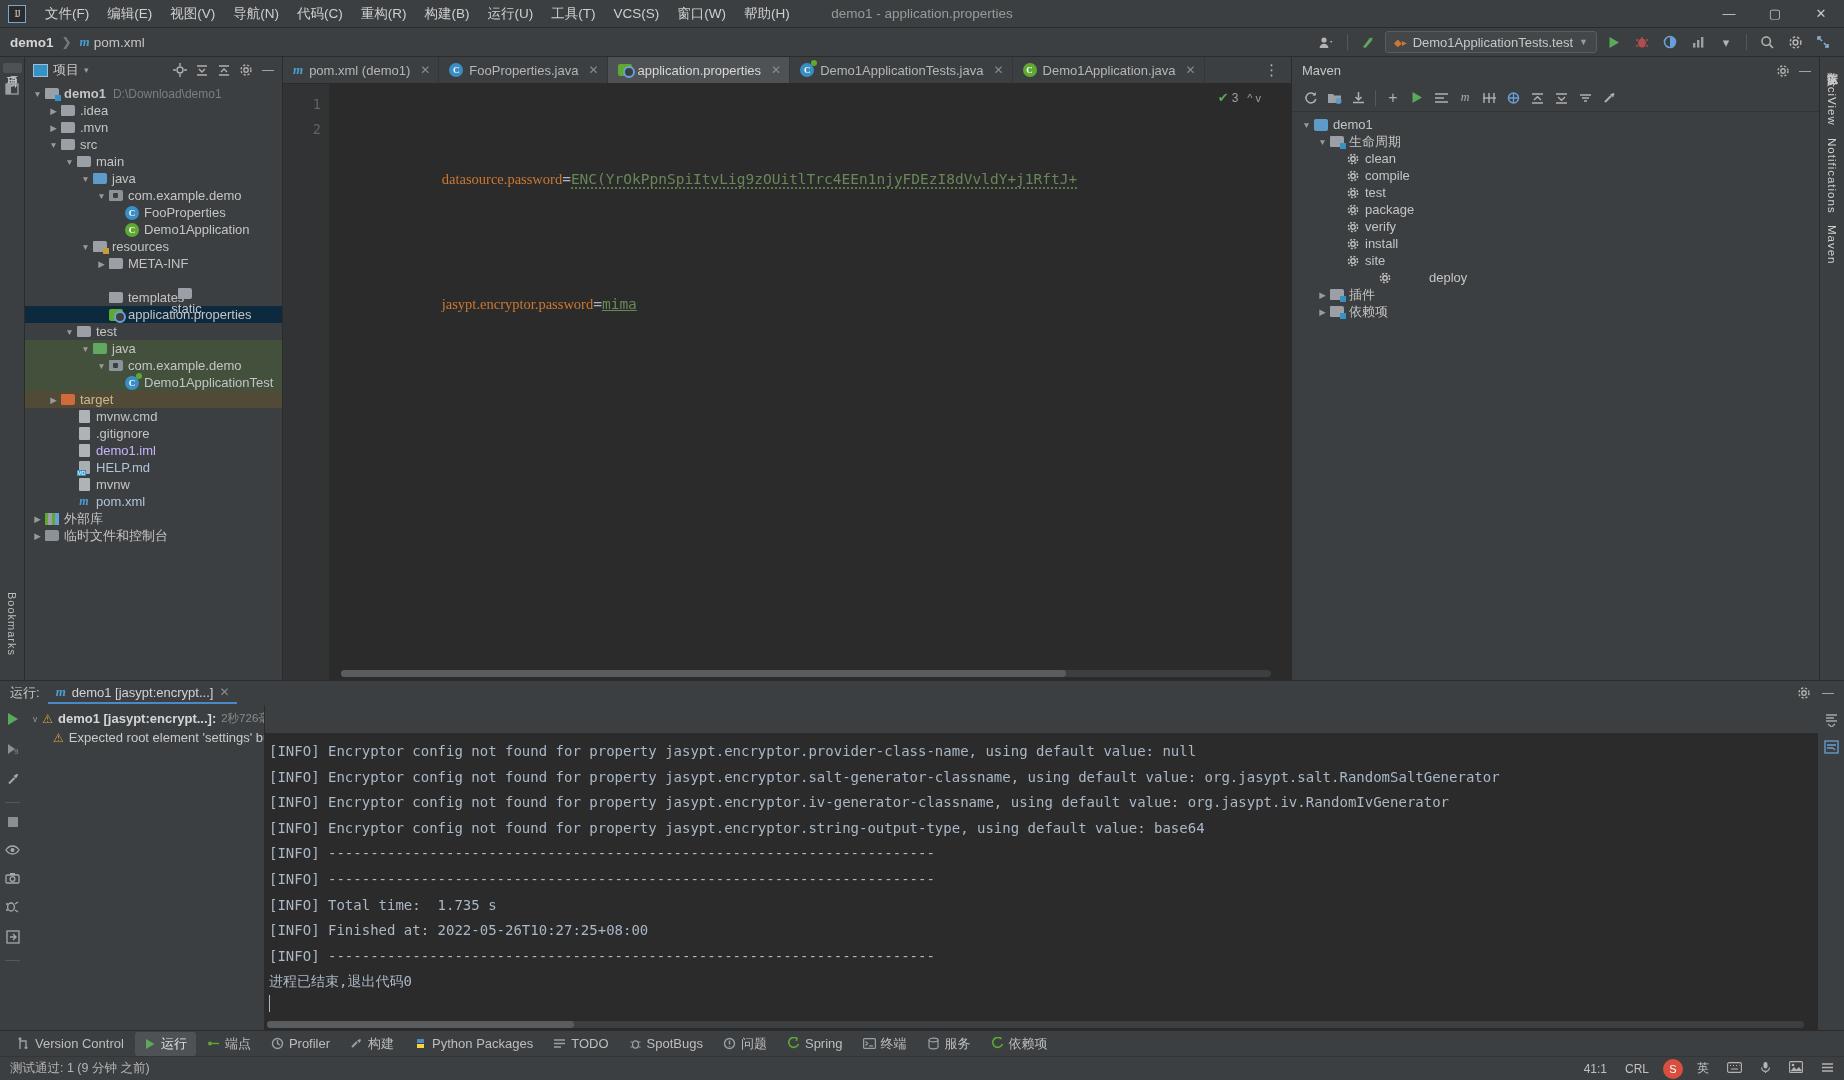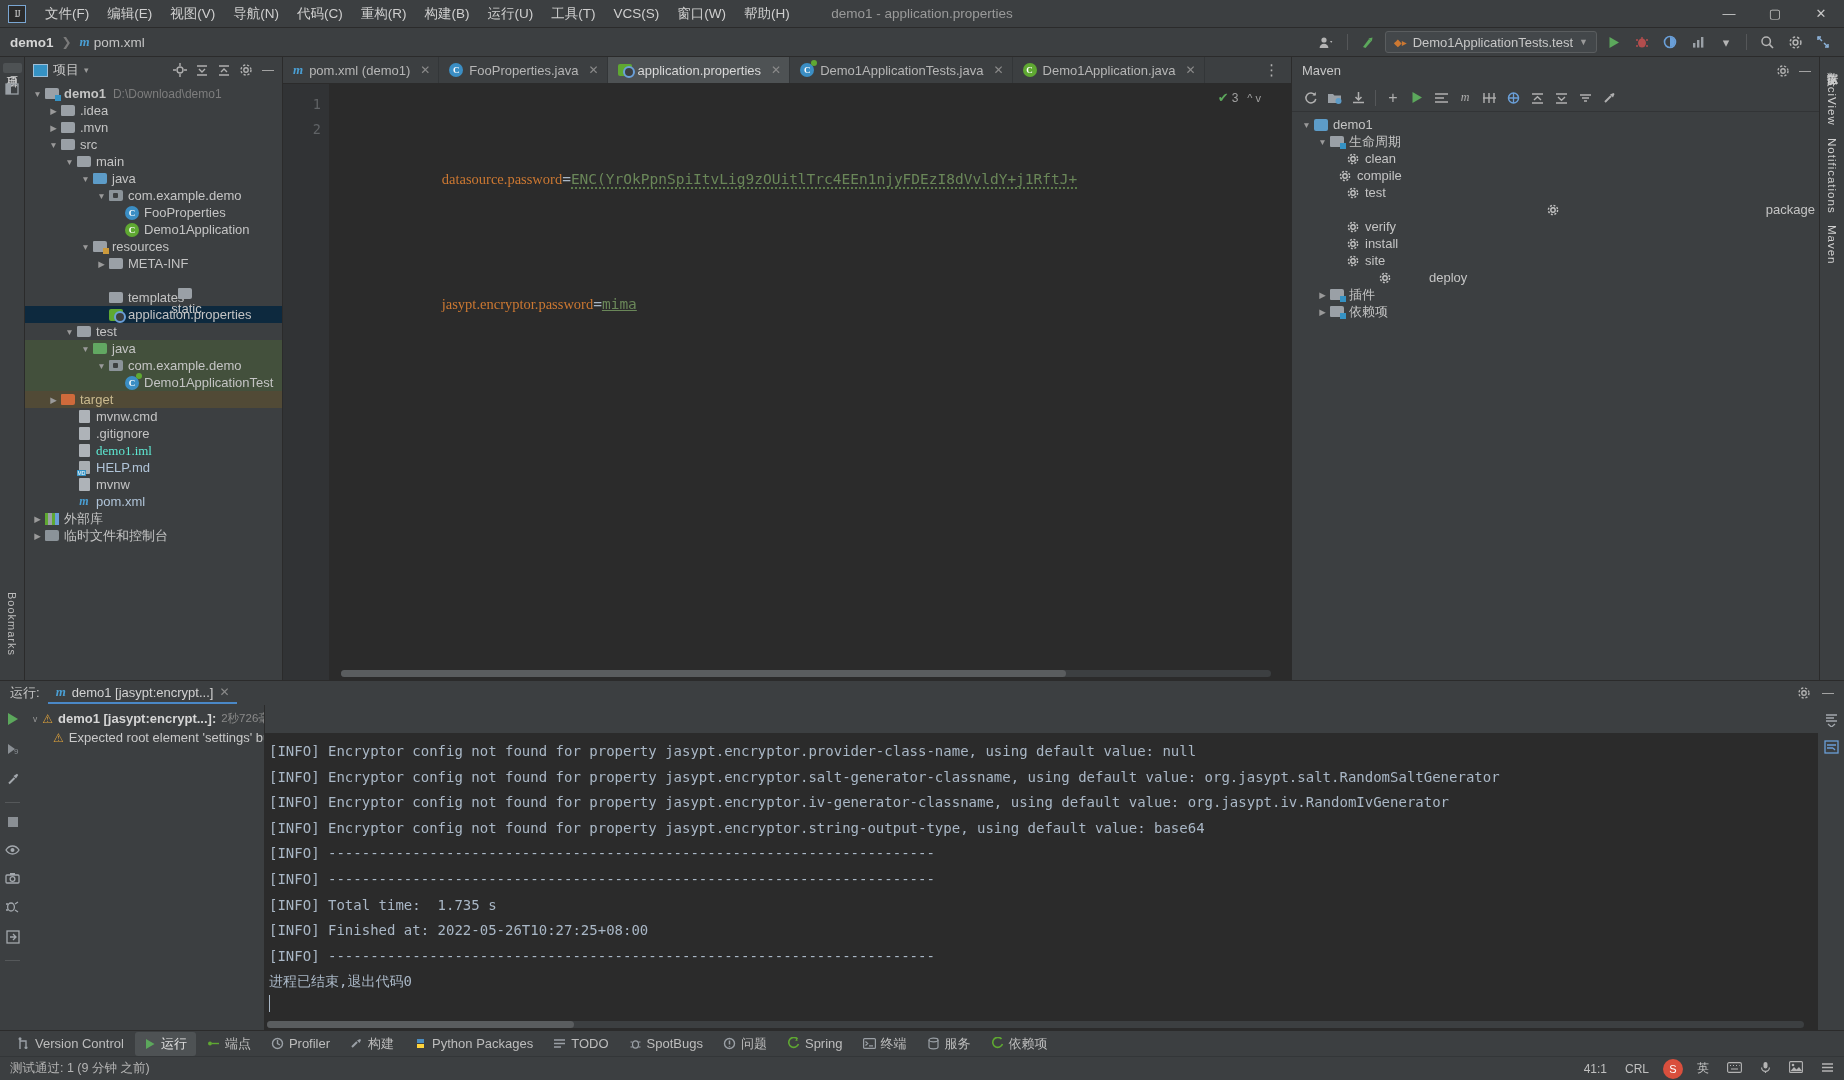--- a/index.html
+++ b/index.html
@@ -472,21 +472,21 @@
             <span class="ico">
               <span class="leaf-file"></span>
             </span>
             <span class="lbl">.gitignore</span>
           </div>
           <div class="node" style="padding-left: 38px;">
             <span class="arrow"></span>
             <span class="ico">
               <span class="leaf-file"></span>
             </span>
-            <span class="lbl" style="color: #5eead4; font-family: Liberation Serif, serif;">demo1.iml</span>
+            <span class="lbl" style="color: #c4b5fd;">demo1.iml</span>
           </div>
           <div class="node" style="padding-left: 38px;">
             <span class="arrow"></span>
             <span class="ico">
               <span class="leaf-file md"></span>
             </span>
             <span class="lbl" style="color: rgb(176, 196, 216);">HELP.md</span>
           </div>
           <div class="node" style="padding-left: 38px;">
             <span class="arrow"></span>
@@ -680,41 +680,41 @@
           <div class="node" style="padding-left: 40px;">
             <span class="arrow"></span>
             <span class="ico">
               <svg width="12" height="12" viewBox="0 0 12 12">
                 <circle cx="6" cy="6" r="2.2" fill="none" stroke="#c3c3c3" stroke-width="1.4"></circle>
                 <circle cx="6" cy="6" r="4.6" fill="none" stroke="#c3c3c3" stroke-width="1.4" stroke-dasharray="2 1.6"></circle>
               </svg>
             </span>
             <span class="lbl">clean</span>
           </div>
-          <div class="node" style="padding-left: 32px; text-align: right;">
+          <div class="node" style="padding-left: 40px; text-align: right;">
             <span class="arrow"></span>
             <span class="ico">
               <svg width="12" height="12" viewBox="0 0 12 12">
                 <circle cx="6" cy="6" r="2.2" fill="none" stroke="#c3c3c3" stroke-width="1.4"></circle>
                 <circle cx="6" cy="6" r="4.6" fill="none" stroke="#c3c3c3" stroke-width="1.4" stroke-dasharray="2 1.6"></circle>
               </svg>
             </span>
             <span class="lbl">compile</span>
           </div>
           <div class="node" style="padding-left: 40px;">
             <span class="arrow"></span>
             <span class="ico">
               <svg width="12" height="12" viewBox="0 0 12 12">
                 <circle cx="6" cy="6" r="2.2" fill="none" stroke="#c3c3c3" stroke-width="1.4"></circle>
                 <circle cx="6" cy="6" r="4.6" fill="none" stroke="#c3c3c3" stroke-width="1.4" stroke-dasharray="2 1.6"></circle>
               </svg>
             </span>
             <span class="lbl">test</span>
           </div>
-          <div class="node" style="padding-left: 40px; justify-content: space-between;">
+          <div class="node" style="padding-left: 40px;">
             <span class="arrow"></span>
             <span class="ico">
               <svg width="12" height="12" viewBox="0 0 12 12">
                 <circle cx="6" cy="6" r="2.2" fill="none" stroke="#c3c3c3" stroke-width="1.4"></circle>
                 <circle cx="6" cy="6" r="4.6" fill="none" stroke="#c3c3c3" stroke-width="1.4" stroke-dasharray="2 1.6"></circle>
               </svg>
             </span>
             <span class="lbl">package</span>
           </div>
           <div class="node" style="padding-left: 40px;">

